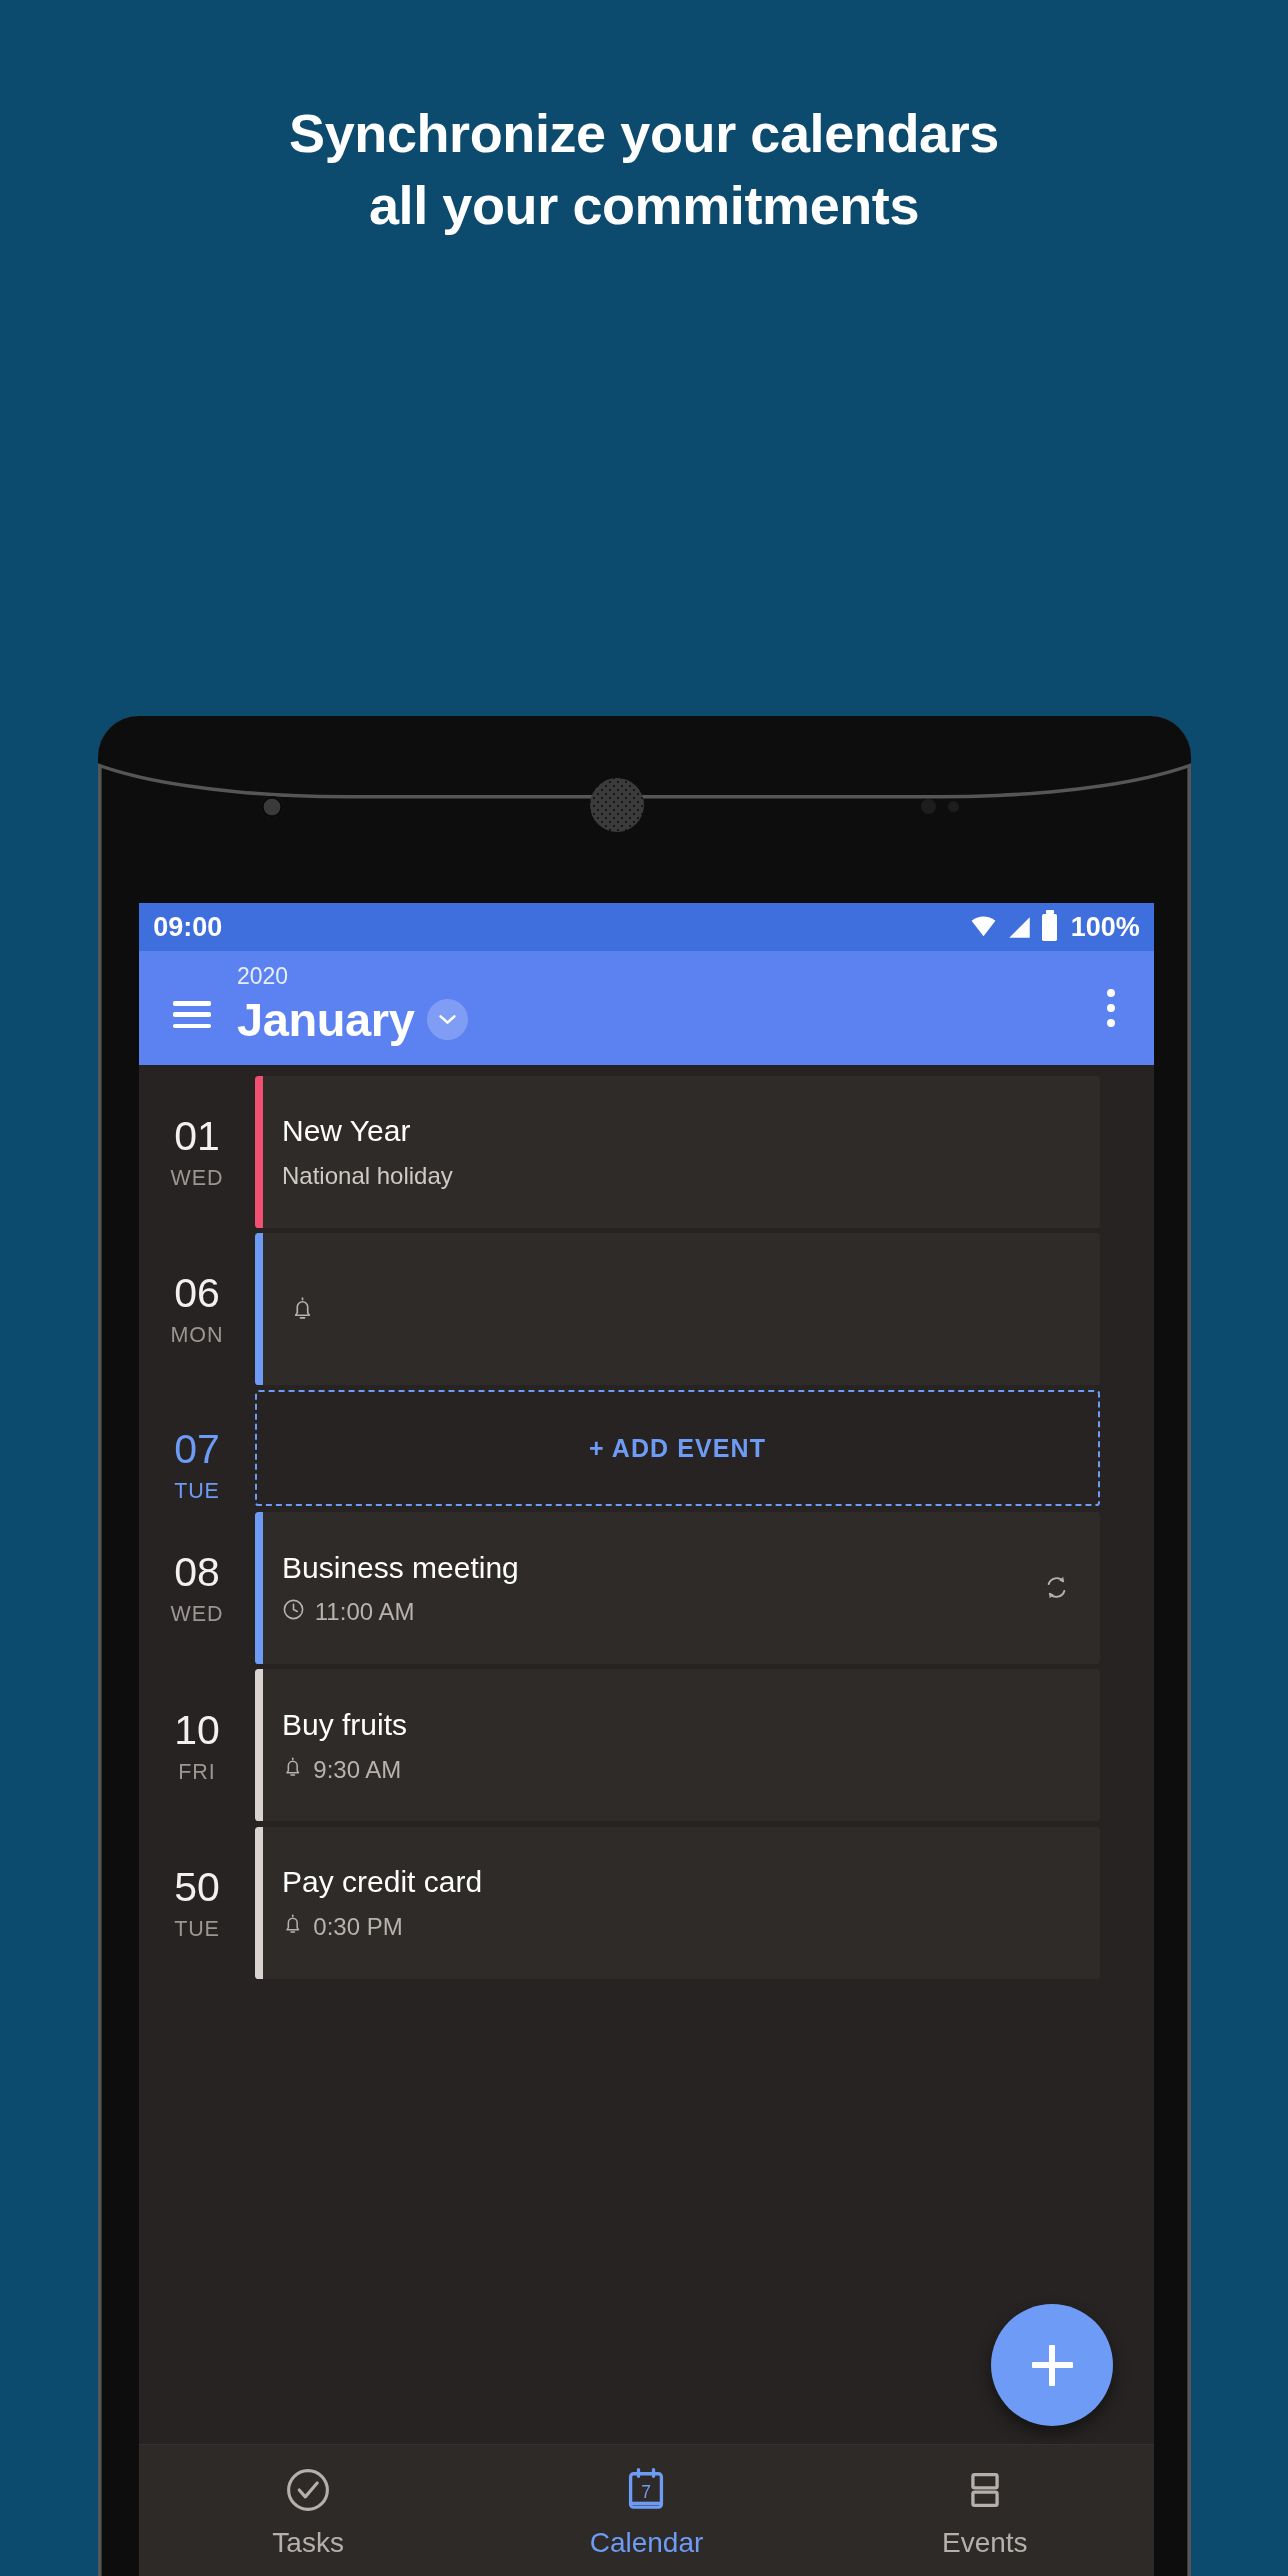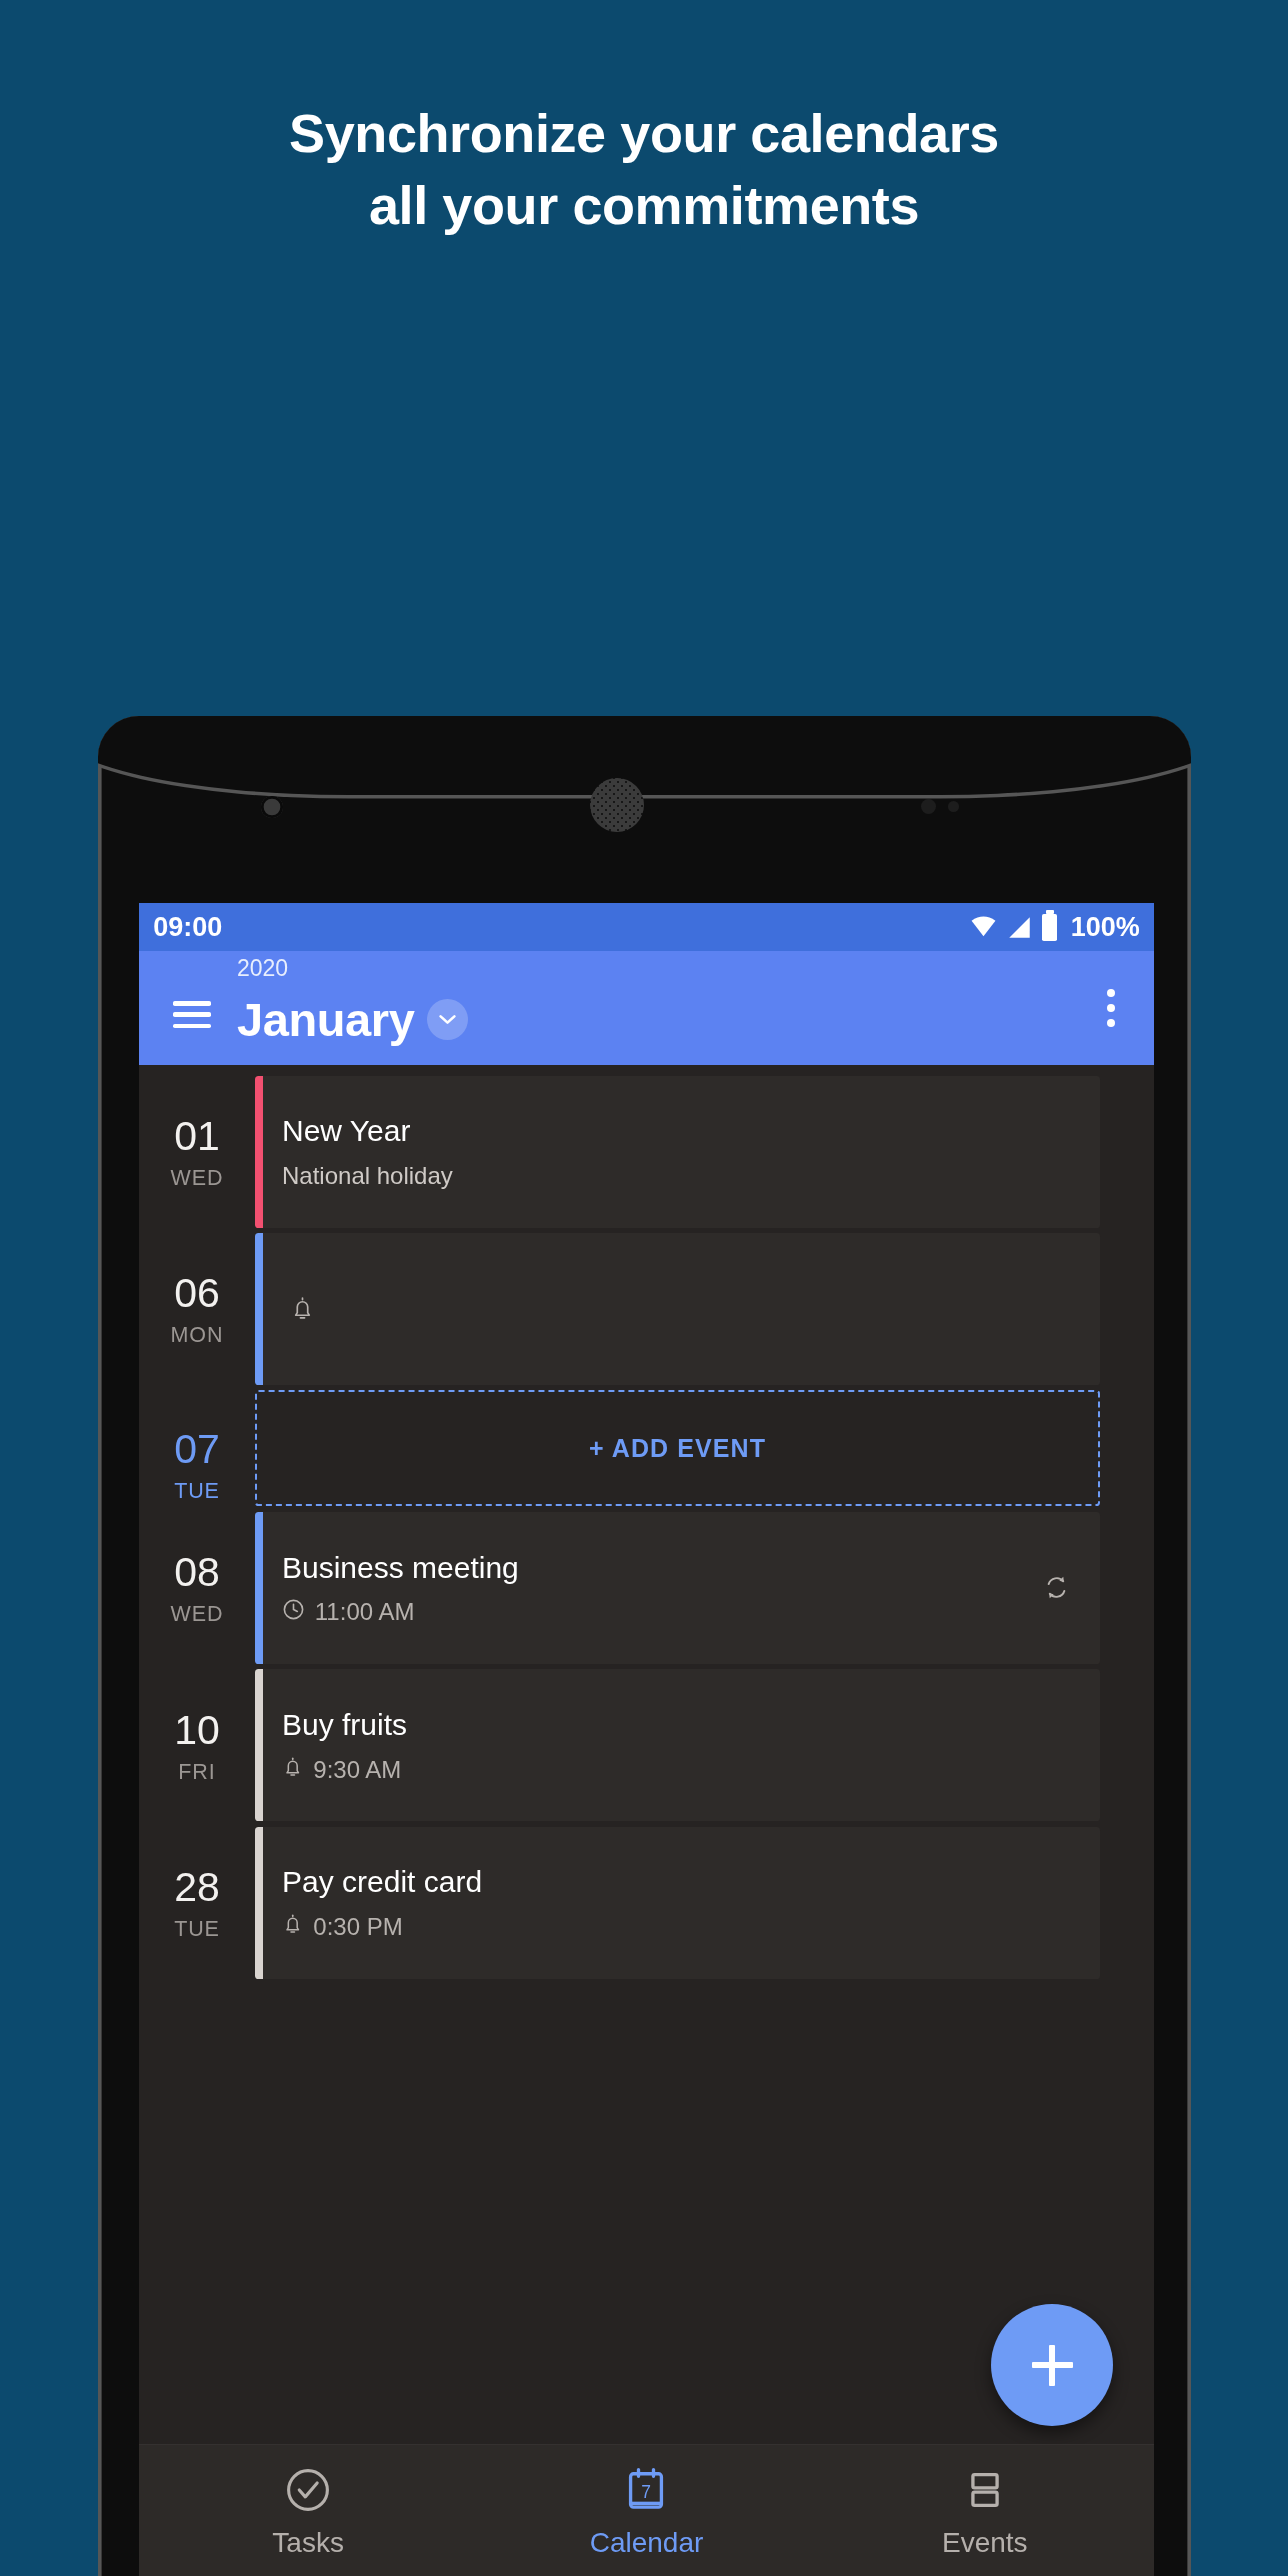--- a/index.html
+++ b/index.html
@@ -76,21 +76,21 @@
   .appbar {
     height:114px; background:#5c82f2; color:#fff;
     position:relative;
   }
   .hamburger {
     position:absolute; left:34px; top:50px; width:38px; height:27px;
     display:flex; flex-direction:column; justify-content:space-between;
   }
   .hamburger span{ display:block; height:4.5px; background:#fff; border-radius:1.8px; }
   .ab-year {
-    position:absolute; left:98px; top:4px;
+    position:absolute; left:98px; top:12px;
     font-size:23px; color:#e8eefd; font-weight:normal;
   }
   .ab-month-row { position:absolute; left:98px; top:41px; display:flex; align-items:center; gap:12.5px; }
   .ab-month { font-size:47px; font-weight:bold; letter-spacing:-0.4px; }
   .chevron-circle {
     width:41px; height:41px; border-radius:50%;
     background:rgba(255,255,255,.22);
     display:flex; align-items:center; justify-content:center;
   }
   .chev { width:17px; height:17px; }
@@ -310,21 +310,21 @@
               </svg>
               <span>9:30 AM</span>
             </div>
           </div>
           <div class="card-right"></div>
         </div>
       </div>
 
       <div class="row">
         <div class="daycol">
-          <div class="daynum">28</div>
+          <div class="daynum">50</div>
           <div class="dayname">TUE</div>
         </div>
         <div class="card">
           <div class="accent" style="background:#d9d4d0"></div>
           <div class="card-body">
             <div class="card-title">Pay credit card</div>
             <div class="card-sub">
               <svg class="ic-bell-sm" viewBox="0 0 24 26">
                 <path d="M12 2.5 L12 4" stroke="#b7b2ae" stroke-width="1.7" stroke-linecap="round"></path>
                 <path d="M5.5 19 L18.5 19 L17 16.5 L17 11 A5 5 0 0 0 7 11 L7 16.5 Z" stroke="#b7b2ae" stroke-width="1.7" fill="none" stroke-linejoin="round"></path>

